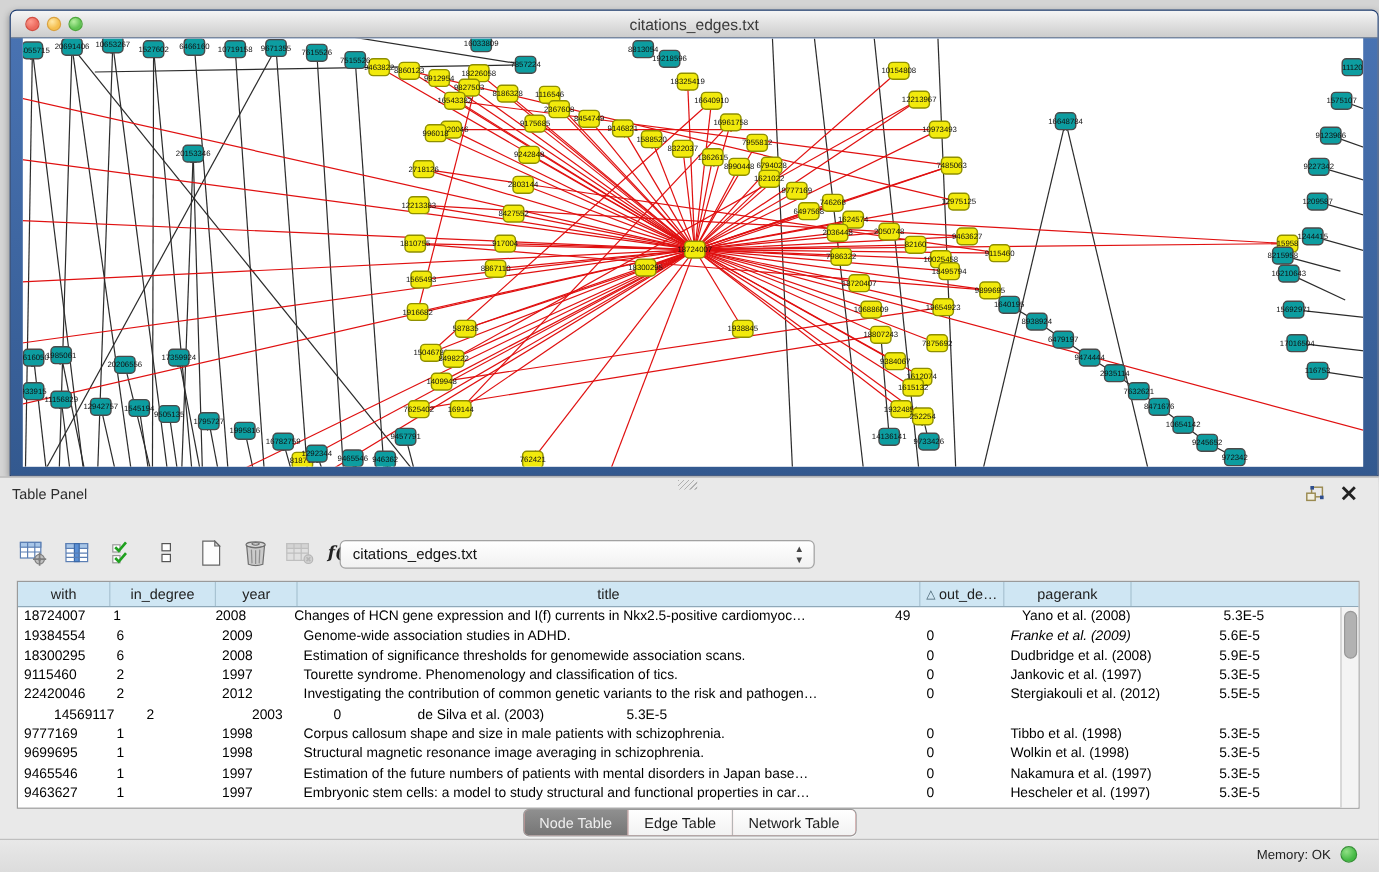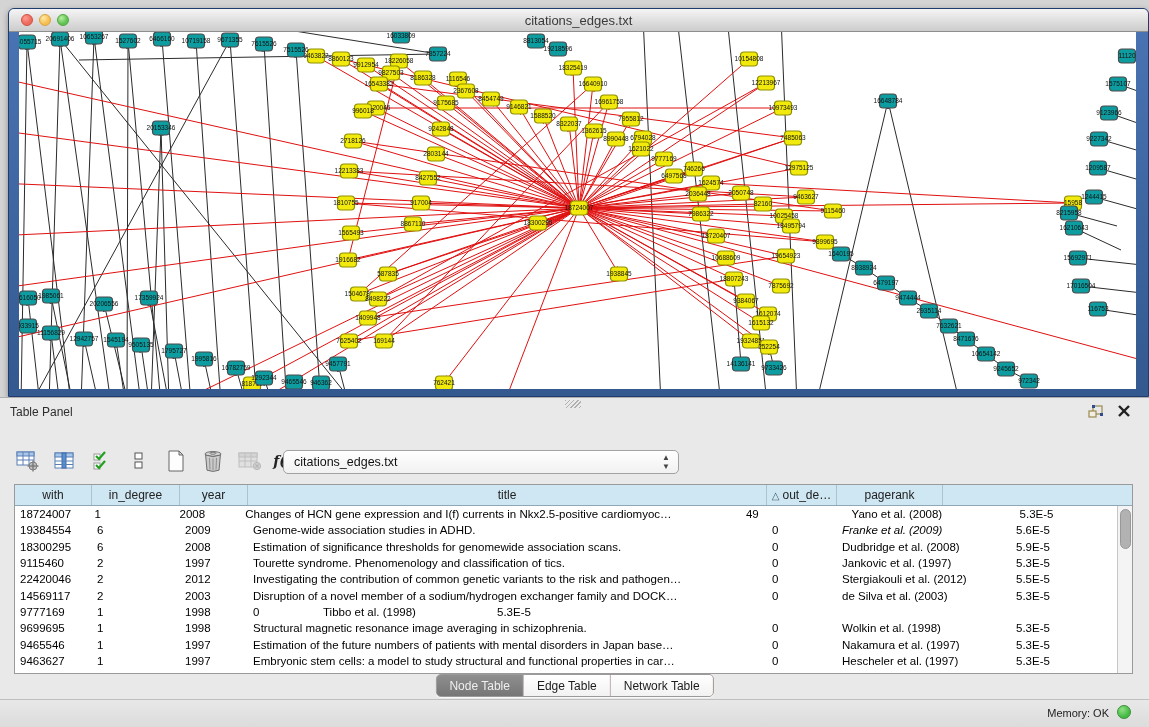--- a/index.html
+++ b/index.html
@@ -908,32 +908,32 @@
         <div class="tr">
           <div class="td" style="width: 77px;">22420046</div>
           <div class="td" style="width: 88px;">2</div>
           <div class="td" style="width: 68px;">2012</div>
           <div class="td" style="width: 519px;">Investigating the contribution of common genetic variants to the risk and pathogen…</div>
           <div class="td" style="width: 70px;">0</div>
           <div class="td" style="width: 174px;">Stergiakouli et al. (2012)</div>
           <div class="td" style="width: 106px;">5.5E-5</div>
         </div>
         <div class="tr">
-          <div class="td" style="width: 77px;">14569117</div>
+          <div class="td" style="width: 77px; margin-left: 25px;">14569117</div>
           <div class="td" style="width: 88px;">2</div>
           <div class="td" style="width: 68px;">2003</div>
-          <div class="td" style="width: 519px;">Disruption of a novel member of a sodium/hydrogen exchanger family and DOCK…</div>
           <div class="td" style="width: 70px;">0</div>
           <div class="td" style="width: 174px;">de Silva et al. (2003)</div>
           <div class="td" style="width: 106px;">5.3E-5</div>
         </div>
         <div class="tr">
           <div class="td" style="width: 77px;">9777169</div>
           <div class="td" style="width: 88px;">1</div>
           <div class="td" style="width: 68px;">1998</div>
+          <div class="td" style="width: 519px;">Corpus callosum shape and size in male patients with schizophrenia.</div>
           <div class="td" style="width: 70px;">0</div>
           <div class="td" style="width: 174px;">Tibbo et al. (1998)</div>
           <div class="td" style="width: 106px;">5.3E-5</div>
         </div>
         <div class="tr">
           <div class="td" style="width: 77px;">9699695</div>
           <div class="td" style="width: 88px;">1</div>
           <div class="td" style="width: 68px;">1998</div>
           <div class="td" style="width: 519px;">Structural magnetic resonance image averaging in schizophrenia.</div>
           <div class="td" style="width: 70px;">0</div>

